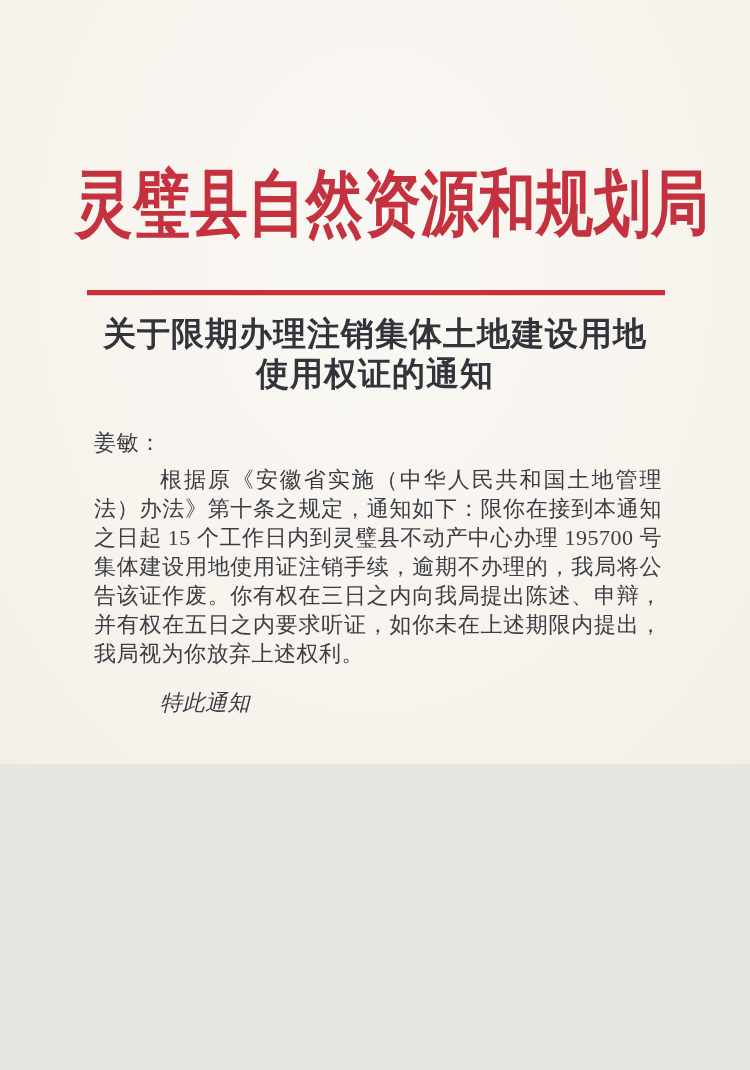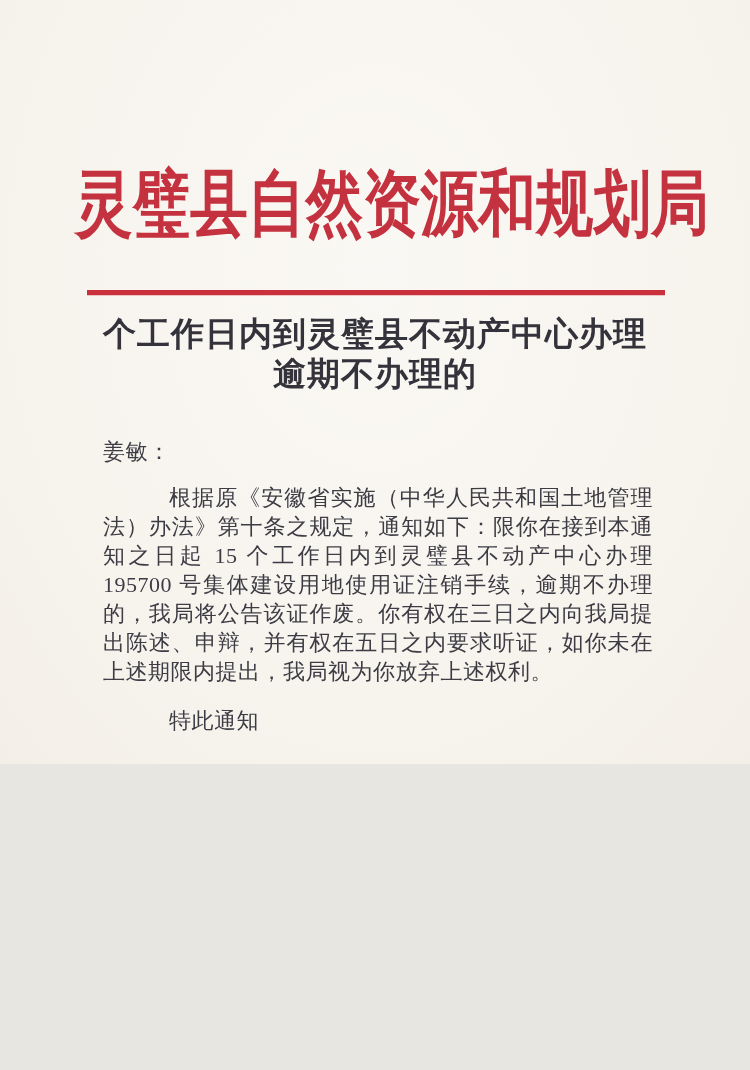--- a/index.html
+++ b/index.html
@@ -59,25 +59,26 @@
     position: absolute;
     top: 420px;
     left: 86px;
     width: 584px;
     font-size: 22px;
     line-height: 29px;
     color: #3d3c44;
     letter-spacing: 0.5px;
     text-align: justify;
   }
-  .content p { margin: 17px; }
+  .content p { margin: 8px; }
   .content .para { text-indent: 3em; }
   .closing {
     margin-top: 20px !important;
     text-indent: 3.8em;
+    font-style: italic;
   }
   
   .sign-org {
     position: absolute;
     top: 872px;
     right: 94px;
     font-size: 23px;
     letter-spacing: 1.5px;
     color: #3d3c44;
     white-space: nowrap;
@@ -113,22 +114,22 @@
 </head>
 <body>
 
 <div class="page">
 
   <div class="letterhead">灵璧县自然资源和规划局</div>
 
   <div class="red-rule"></div>
 
   <div class="doc-title">
-    <div>个工作日内到灵璧县不动产中心办理</div>
-    <div>逾期不办理的</div>
+    <div>关于限期办理注销集体土地建设用地</div>
+    <div>使用权证的通知</div>
   </div>
 
   <div class="content">
     <p class="salutation">姜敏：</p>
     <p class="para">根据原《安徽省实施（中华人民共和国土地管理法）办法》第十条之规定，通知如下：限你在接到本通知之日起 15 个工作日内到灵璧县不动产中心办理 195700 号集体建设用地使用证注销手续，逾期不办理的，我局将公告该证作废。你有权在三日之内向我局提出陈述、申辩，并有权在五日之内要求听证，如你未在上述期限内提出，我局视为你放弃上述权利。</p>
     <p class="para closing">特此通知</p>
   </div>
 
   <div class="sign-org">灵璧县自然资源和规划局</div>
   <div class="sign-date">2023 年 2 月 22 日</div>

